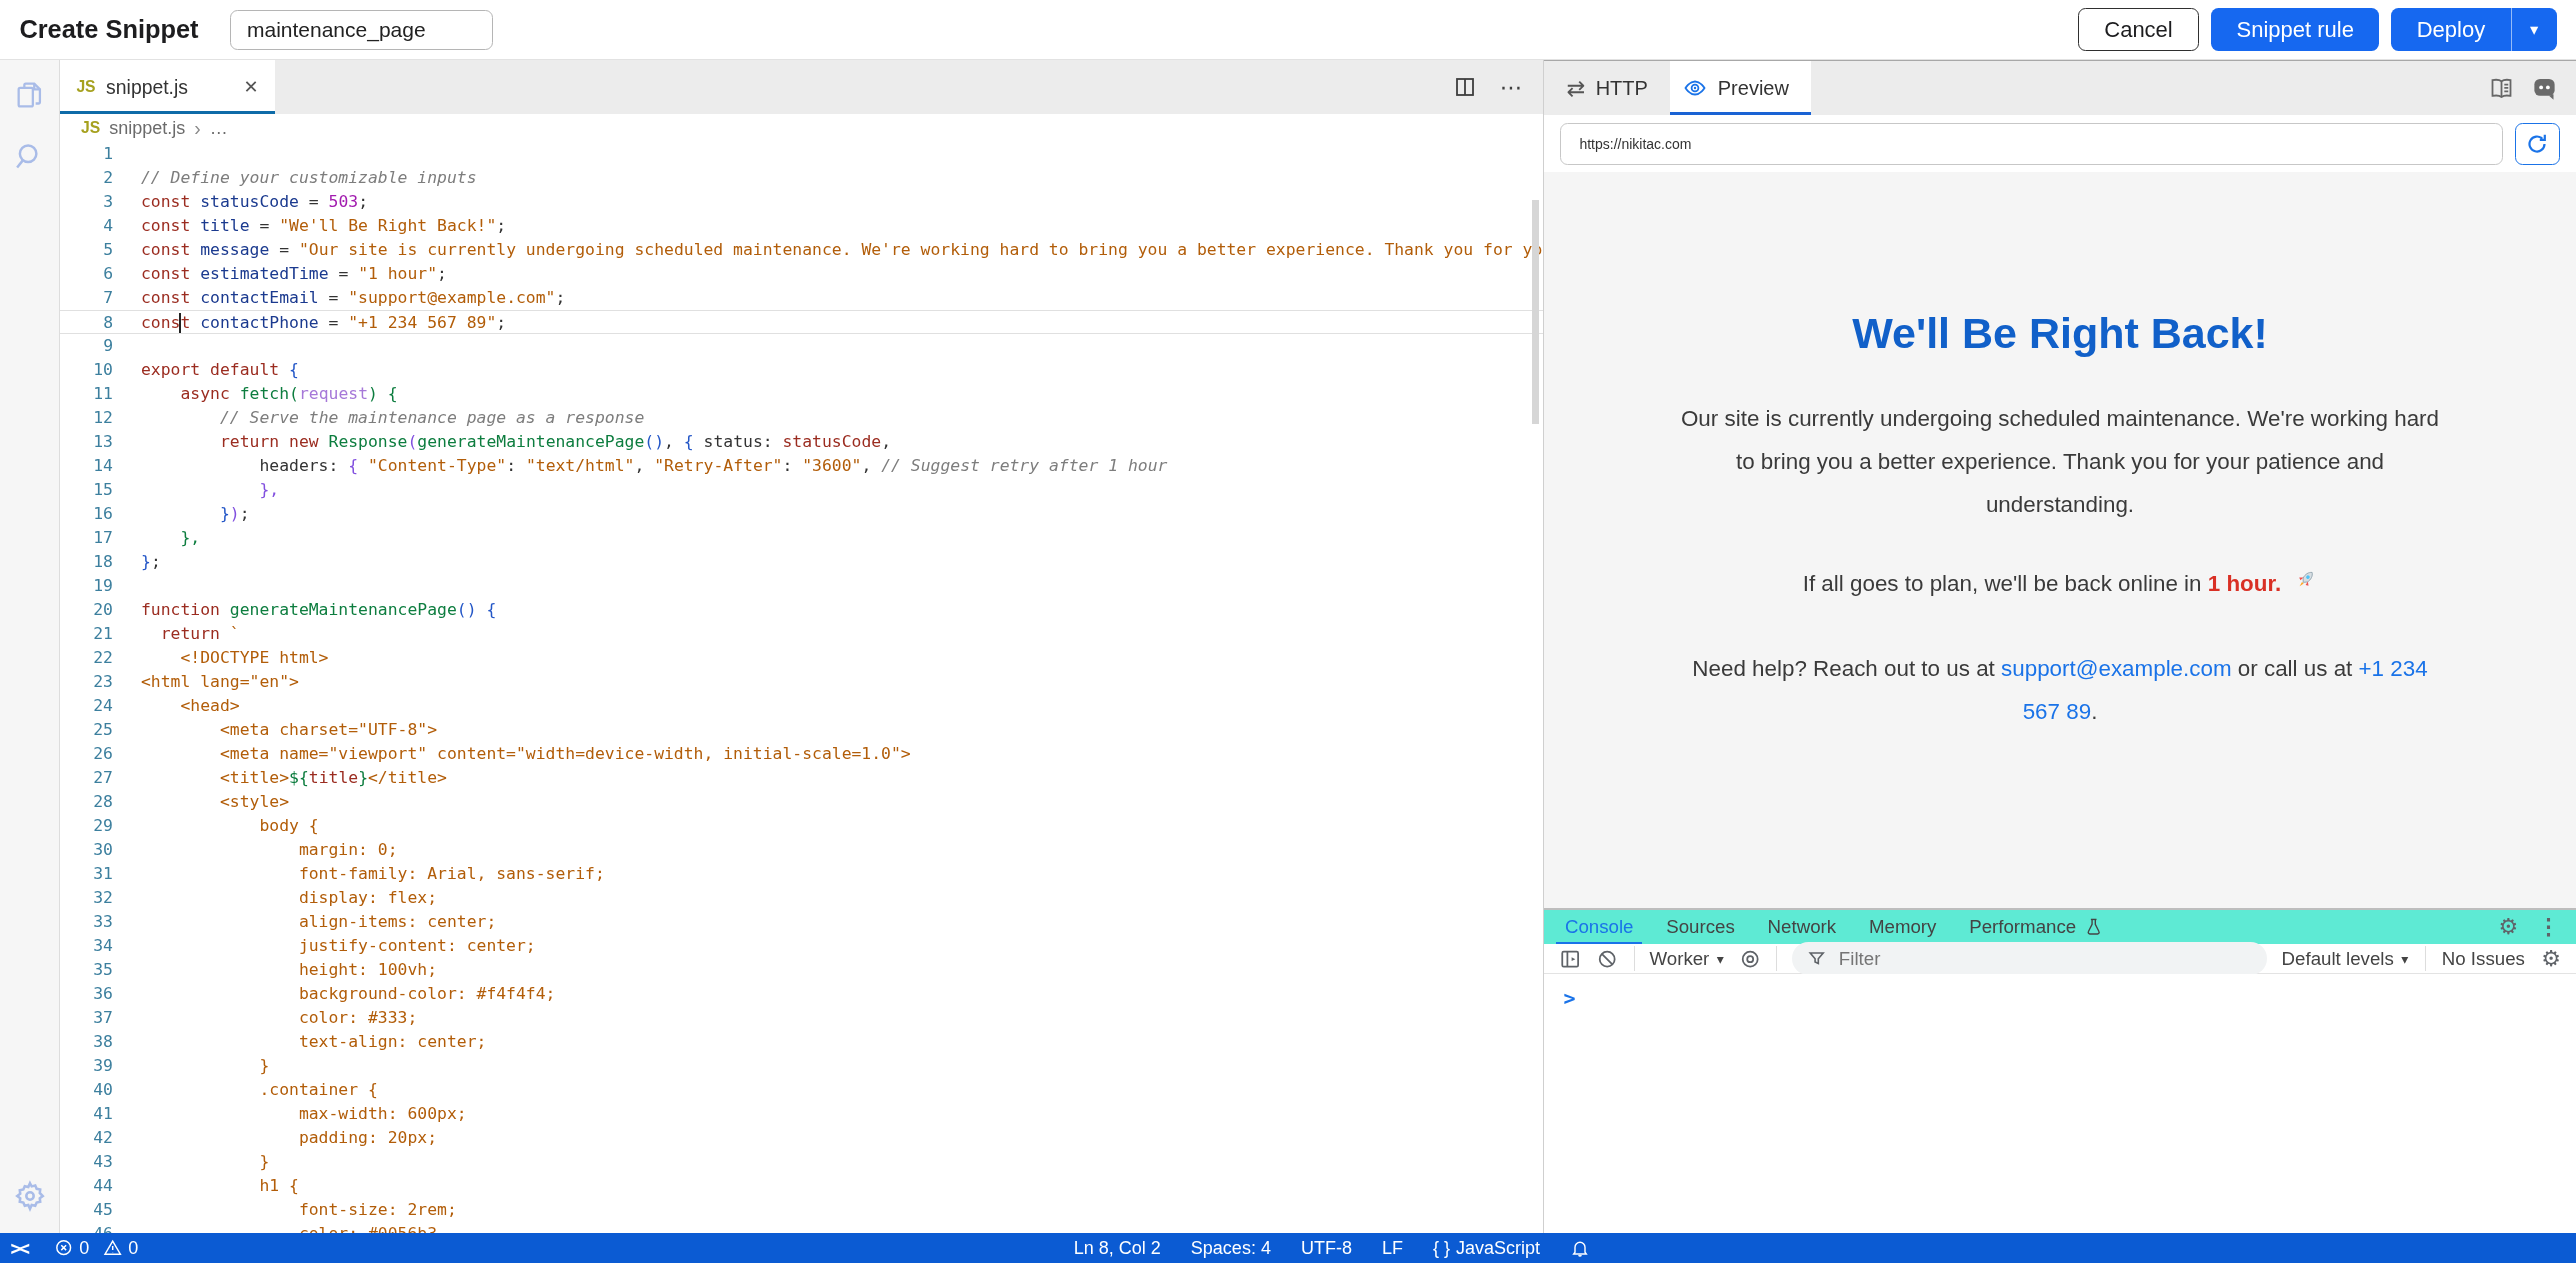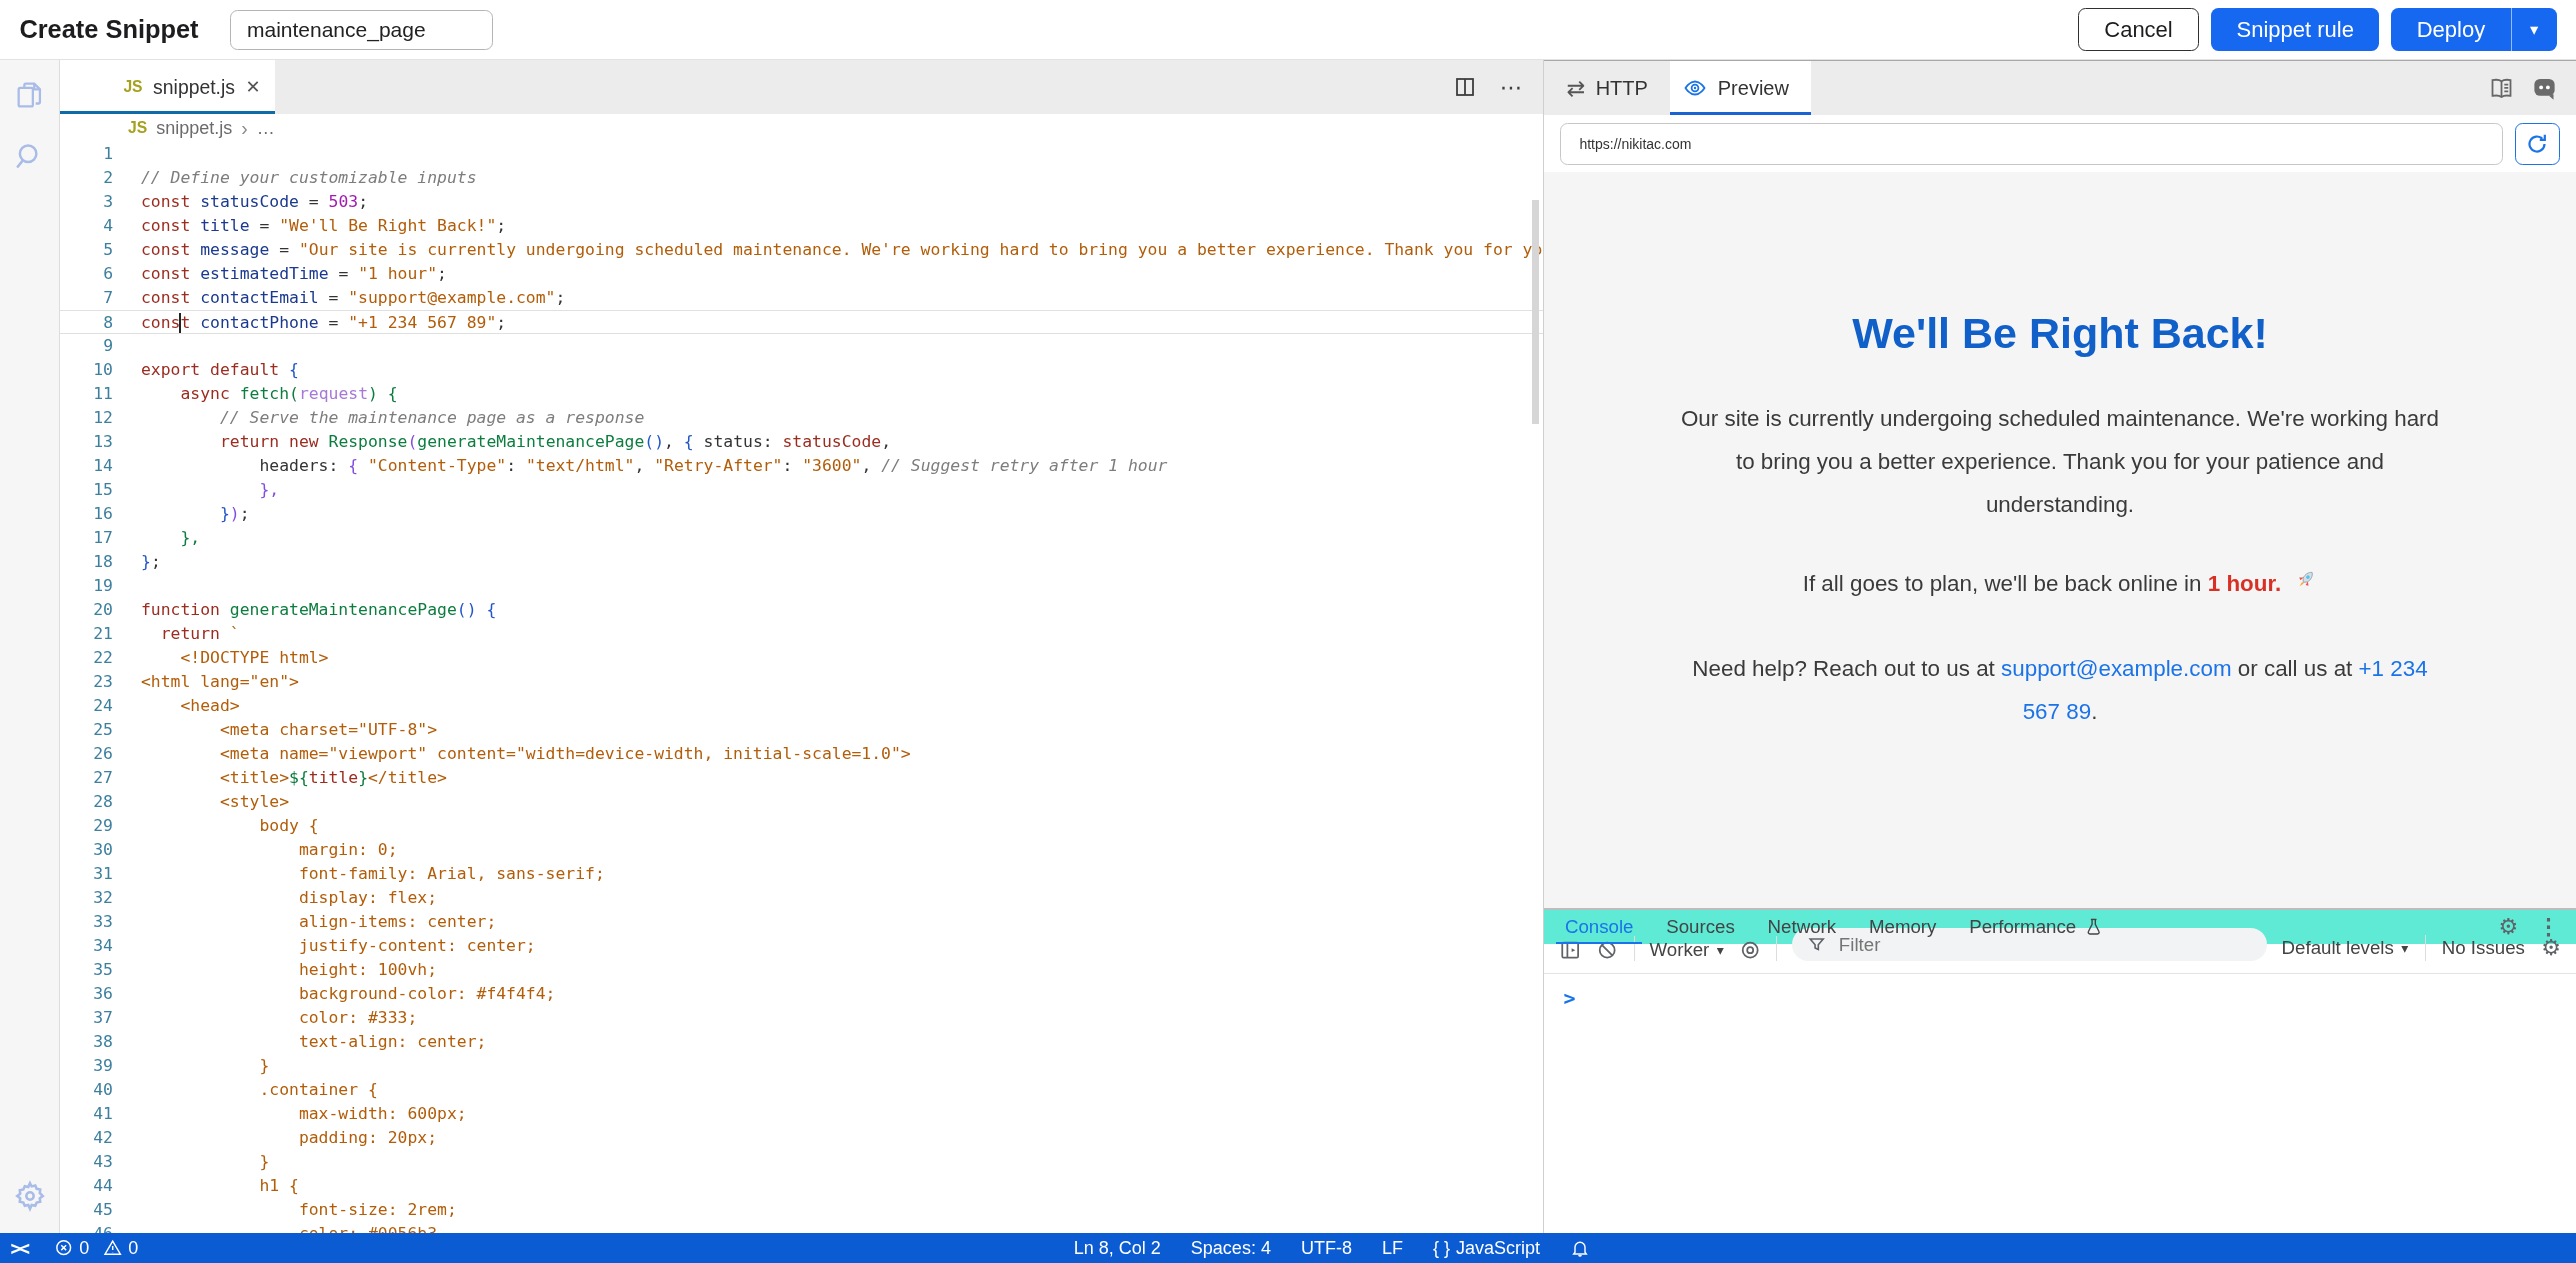--- a/index.html
+++ b/index.html
@@ -27,21 +27,21 @@
 
   
   .activitybar { width:60px; background:#f6f6f6; border-right:0.7px solid #ddd; display:flex; flex-direction:column; align-items:center; padding-top:18px; gap:28px; position:relative; color:#a9bce8; }
   .ab-gear { position:absolute; bottom:21px; }
 
   
   .editor { width:1484px; display:flex; flex-direction:column; background:#fff; border-right:0.7px solid #cfcfcf; }
   .tabstrip { height:54px; background:#ececec; display:flex; align-items:stretch; }
   .tab { width:215px; background:#fff; display:flex; align-items:center; gap:10.5px; padding:0 16.4px; position:relative; font-size:19.4px; color:#333; cursor:pointer; }
   .tab::after { content:""; position:absolute; left:0; right:0; bottom:0; height:3px; background:#0e6ba8; }
-  .js-badge { color:#a6a11f; font-weight:bold; font-size:15.7px; letter-spacing:0;margin-left:47px; }
+  .js-badge { color:#a6a11f; font-weight:bold; font-size:15.7px; letter-spacing:0; }
   .tab-close { margin-left:auto; font-size:18px; color:#555; }
   .tab-actions { margin-left:auto; display:flex; align-items:center; gap:22.4px; padding-right:19.4px; color:#3e3e3e; }
   .more-dots { font-size:22.4px; color:#3e3e3e; letter-spacing:1.5px; }
   .breadcrumb { height:28px; display:flex; align-items:center; gap:9px; padding-left:21px; font-size:18px; color:#6b6b6b; background:#fff; }
   .crumb-sep { color:#8a8a8a; font-size:19.4px; }
 
   
   .code { position:relative; flex:1; overflow:hidden; font-family:"DejaVu Sans Mono", monospace; font-size:16.4px; line-height:24px; background:#fff; }
   .cl { display:flex; white-space:pre; height:24px; position:relative; }
   .cl.active { border-top:0.7px solid #e0e0e0; border-bottom:0.7px solid #e0e0e0; }
@@ -76,21 +76,21 @@
   .vp-link { color:#1a73e8; text-decoration:none; }
   .rocket { display:inline-block; vertical-align:-3px; margin-left:4.5px; }
 
   
   .dt-divider { height:2.2px; background:#bdbdbd; }
   .dttabs { height:34px; background:#5eead4; display:flex; align-items:stretch; padding-left:4.5px; font-size:18.7px; color:#444; }
   .dttab { display:flex; align-items:center; padding:0 16.4px; position:relative; gap:7.5px; cursor:pointer; white-space:nowrap; }
   .dttab.active { color:#1a73e8; }
   .dttab.active::after { content:""; position:absolute; left:7.5px; right:7.5px; bottom:0; height:2.2px; background:#1a73e8; }
   .dttabs-right { margin-left:auto; display:flex; gap:19.4px; align-items:center; padding-right:16.4px; color:#5f6368; }
-  .dtbar { height:30px; background:#fff; border-bottom:0.7px solid #e3e3e3; display:flex; align-items:flex-end; gap:15px; padding:12px 15px; font-size:18.7px; color:#444; }
+  .dtbar { height:30px; background:#fff; border-bottom:0.7px solid #e3e3e3; display:flex; align-items:center; gap:15px; padding:12px 15px; font-size:18.7px; color:#444; }
   .dt-sep { width:0.7px; height:25.4px; background:#ddd; flex:none; }
   .worker-sel, .levels-sel { display:flex; align-items:center; gap:7.5px; white-space:nowrap; cursor:pointer; }
   .caret { font-size:14px; color:#444; }
   .filter-wrap { flex:1; max-width:523px; height:33px; background:#f1f3f4; border-radius:16.4px; display:flex; align-items:center; padding:0 15px; gap:10.5px; }
   .filter-input { border:none; background:transparent; outline:none; font-size:18.7px; color:#333; flex:1; font-family:"Liberation Sans",sans-serif; }
   .dt-right { margin-left:auto; display:flex; align-items:center; gap:16.4px; white-space:nowrap; }
   .console-body { flex:1; background:#fff; padding:12px 0 0 19.4px; }
   .prompt { color:#1a73e8; font-size:20px; font-family:"DejaVu Sans Mono",monospace; font-weight:bold; }
   .gear-glyph { font-size:22px; color:#5f6368; }
   .kebab { font-size:22px; color:#5f6368; font-weight:bold; }

